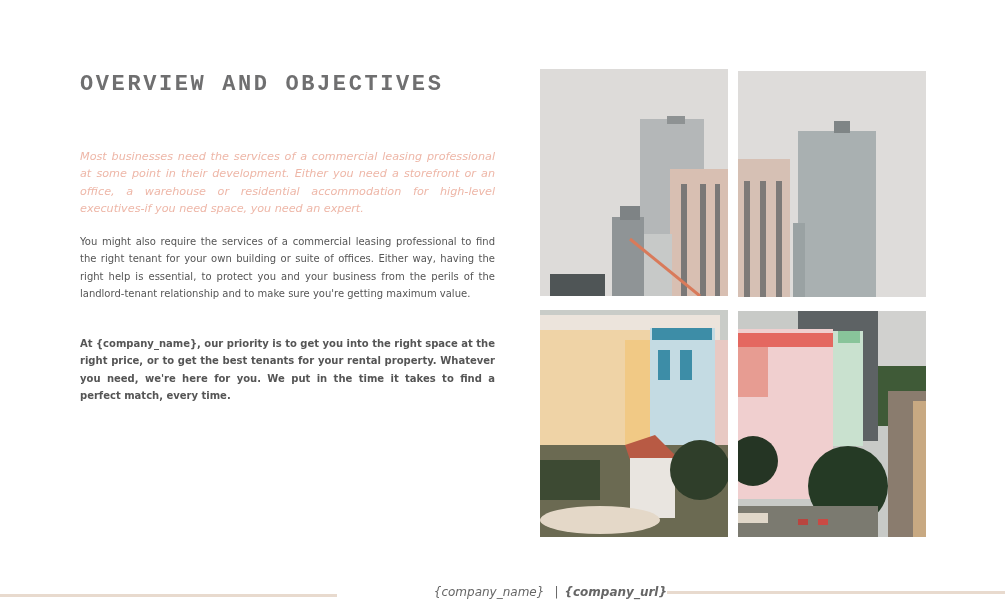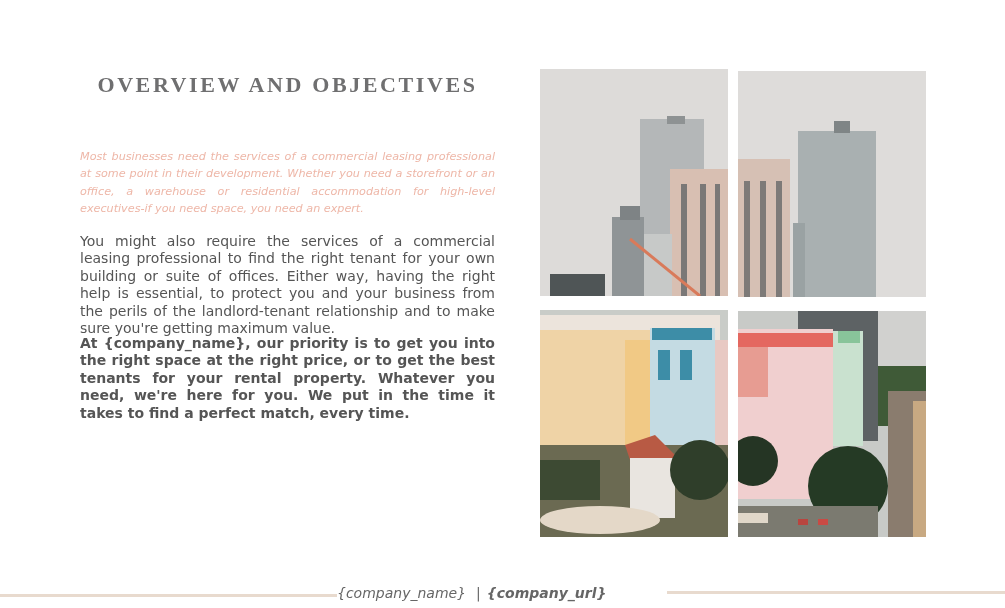--- a/index.html
+++ b/index.html
@@ -1,55 +1,55 @@
 <!DOCTYPE html>
 <html><head>
 <meta charset="utf-8">
 <style>
   html, body { margin:0; padding:0; background:#ffffff; }
   body { width:1005px; height:608px; position:relative; overflow:hidden; font-family:"DejaVu Sans", sans-serif; }
   .title {
-    position:absolute; left:80px; top:72px; width:415px; text-align:center;
-    font-family:Liberation Serif, serif; font-size:22px; font-weight:bold;
+    position:absolute; left:80px; top:72px; width:415px; text-align:left;
+    font-family:Liberation Mono, monospace; font-size:22px; font-weight:bold;
     letter-spacing:2.6px; color:#6f6f70;
   }
   .lead {
     position:absolute; left:80px; top:148px; width:415px;
     font-family:"DejaVu Sans", sans-serif; font-style:italic; font-size:11.2px;
     line-height:17.4px; color:#eeb7a8; text-align:justify;
   }
   .para {
     position:absolute; left:80px; width:415px;
-    font-family:"DejaVu Sans", sans-serif; font-size:14px;
+    font-family:"DejaVu Sans", sans-serif; font-size:10px;
     line-height:17.4px; color:#555555; text-align:justify;
   }
   .p1 { top:233px; }
   .p2 { top:335px;font-weight:bold; }
   .photo { position:absolute; overflow:hidden; }
   .ph-tl { left:540px; top:69px; width:188px; height:227px; }
   .ph-tr { left:738px; top:71px; width:188px; height:226px; }
   .ph-bl { left:540px; top:310px; width:188px; height:227px; }
   .ph-br { left:738px; top:311px; width:188px; height:226px; }
   .photo svg { display:block; width:100%; height:100%; }
   .footer-line { position:absolute; height:3px; background:#e8dace; }
   .fl-left { left:0; top:594px; width:337px; }
   .fl-right { left:667px; top:591px; width:338px; }
   .footer-text {
-    position:absolute; left:337px; width:330px; top:585px; text-align:left;
-    font-family:"DejaVu Sans", sans-serif; font-size:14px; color:#666666; font-style:italic;
+    position:absolute; left:337px; width:330px; top:585px; text-align:right;
+    font-family:"DejaVu Sans", sans-serif; font-size:12px; color:#666666; font-style:italic;
   }
   .footer-text .sep { font-style:normal; margin:0 6px 0 10px; }
   .footer-text .url { font-weight:bold; }
 </style>
 </head>
 <body>
 
 <div class="title">OVERVIEW AND OBJECTIVES</div>
 
-<div class="lead">Most businesses need the services of a commercial leasing professional at some point in their development. Whether you need a storefront or an office, a warehouse or residential accommodation for high-level executives-if you need space, you need an expert.</div>
+<div class="lead">Most businesses need the services of a commercial leasing professional at some point in their development. Either you need a storefront or an office, a warehouse or residential accommodation for high-level executives-if you need space, you need an expert.</div>
 <div class="para p1">You might also require the services of a commercial leasing professional to find the right tenant for your own building or suite of offices. Either way, having the right help is essential, to protect you and your business from the perils of the landlord-tenant relationship and to make sure you're getting maximum value.</div>
 <div class="para p2">At {company_name}, our priority is to get you into the right space at the right price, or to get the best tenants for your rental property. Whatever you need, we're here for you. We put in the time it takes to find a perfect match, every time.</div>
 
 <div class="photo ph-tl">
   <svg viewBox="0 0 188 227" preserveAspectRatio="none">
     <rect width="188" height="227" fill="#dddbd9"></rect>
     <rect x="100" y="50" width="64" height="177" fill="#b4b7b8"></rect>
     <rect x="127" y="47" width="18" height="8" fill="#8e9293"></rect>
     <rect x="130" y="100" width="58" height="127" fill="#d8bfb2"></rect>
     <rect x="141" y="115" width="6" height="112" fill="#7a7877"></rect>

